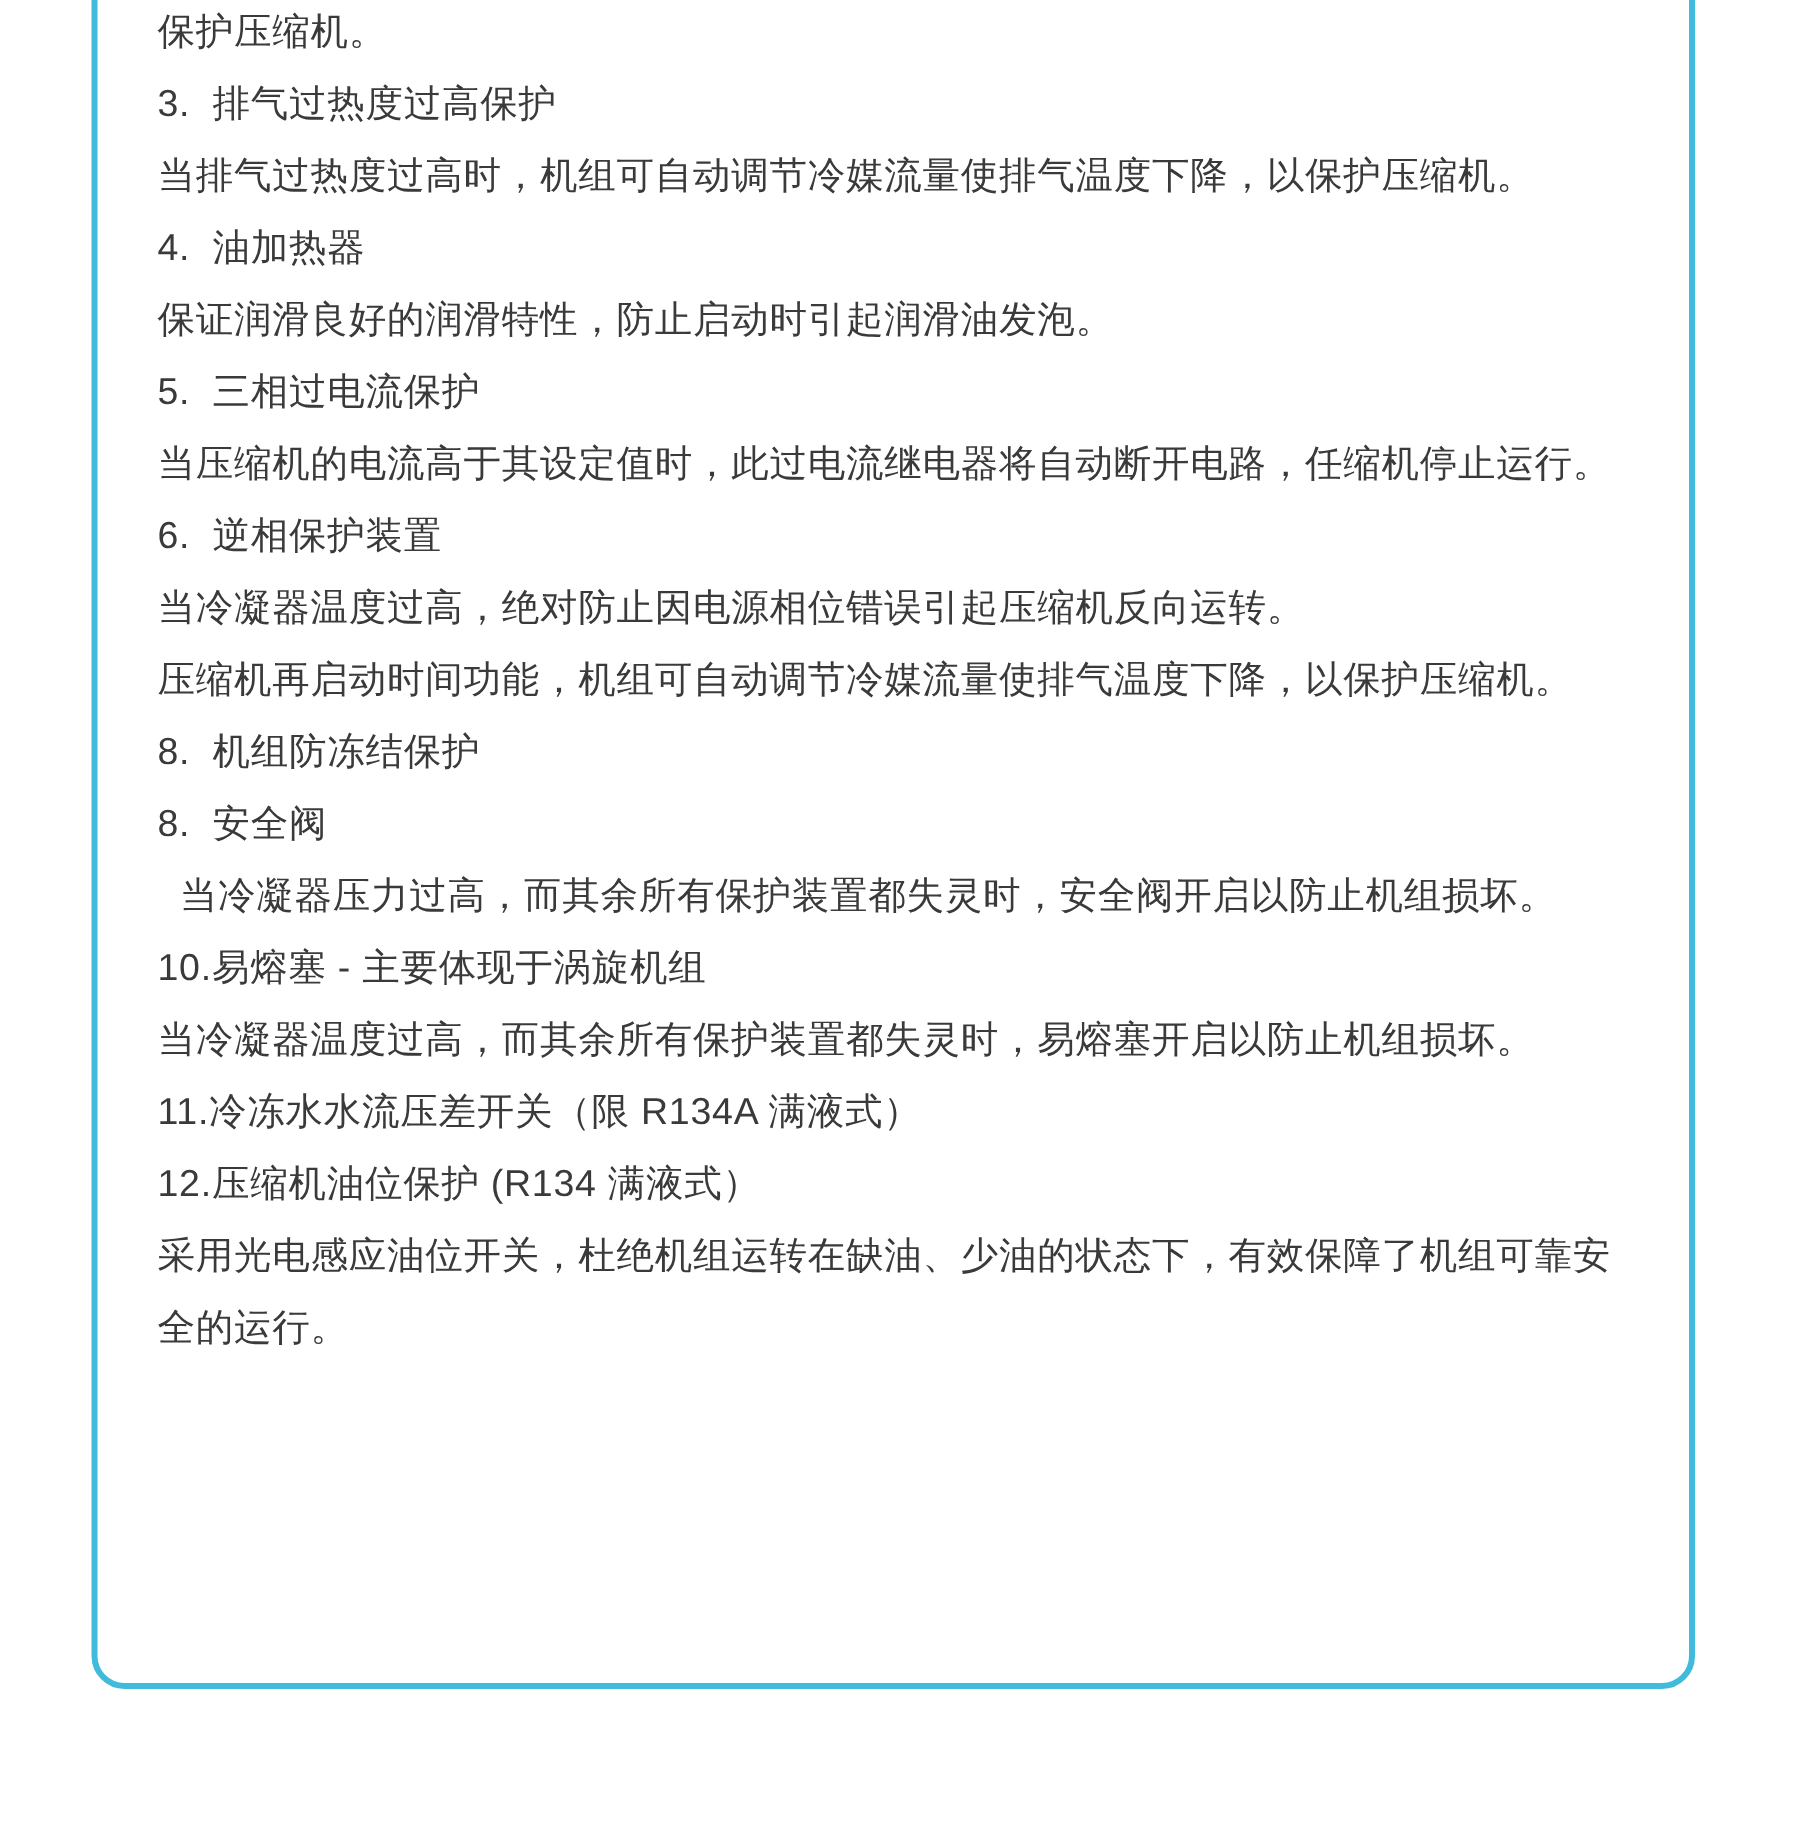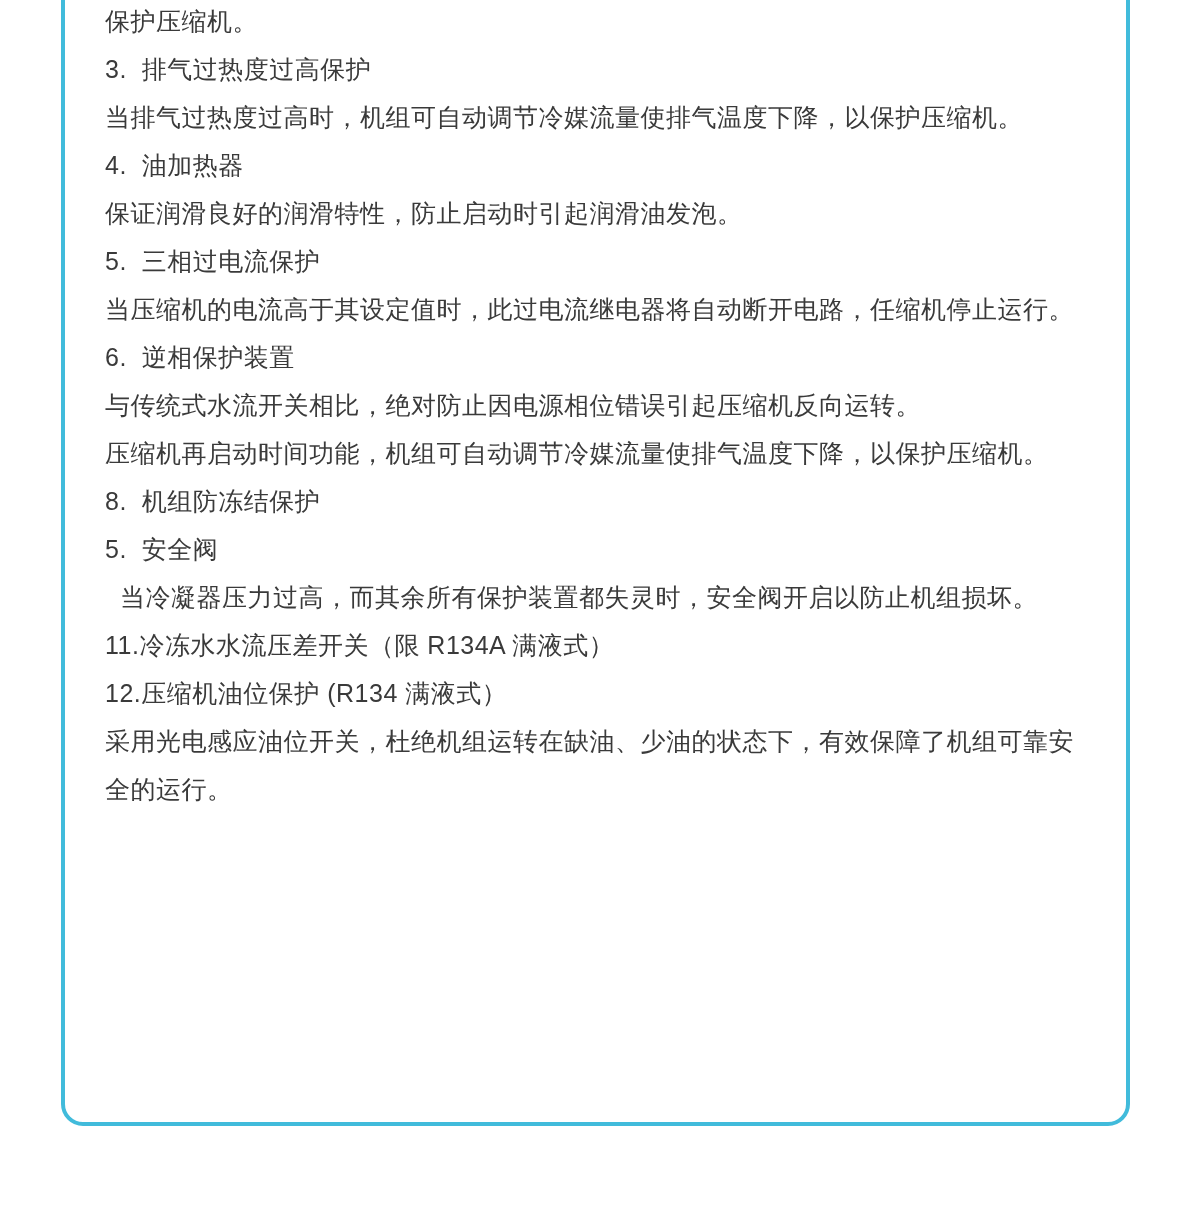--- a/index.html
+++ b/index.html
@@ -46,22 +46,24 @@
 <div class="card">
   <div class="card-content">
     <div class="doc-line">保护压缩机。</div>
     <div class="doc-line">3.  排气过热度过高保护</div>
     <div class="doc-line">当排气过热度过高时，机组可自动调节冷媒流量使排气温度下降，以保护压缩机。</div>
     <div class="doc-line">4.  油加热器</div>
     <div class="doc-line">保证润滑良好的润滑特性，防止启动时引起润滑油发泡。</div>
     <div class="doc-line">5.  三相过电流保护</div>
     <div class="doc-line">当压缩机的电流高于其设定值时，此过电流继电器将自动断开电路，任缩机停止运行。</div>
     <div class="doc-line">6.  逆相保护装置</div>
-    <div class="doc-line">与传统式水流开关相比，绝对防止因电源相位错误引起压缩机反向运转。</div>
+    <div class="doc-line">当冷凝器温度过高，绝对防止因电源相位错误引起压缩机反向运转。</div>
     <div class="doc-line">压缩机再启动时间功能，机组可自动调节冷媒流量使排气温度下降，以保护压缩机。</div>
     <div class="doc-line">8.  机组防冻结保护</div>
-    <div class="doc-line">5.  安全阀</div>
+    <div class="doc-line">8.  安全阀</div>
     <div class="doc-line">  当冷凝器压力过高，而其余所有保护装置都失灵时，安全阀开启以防止机组损坏。</div>
+    <div class="doc-line">10.易熔塞 - 主要体现于涡旋机组</div>
+    <div class="doc-line">当冷凝器温度过高，而其余所有保护装置都失灵时，易熔塞开启以防止机组损坏。</div>
     <div class="doc-line">11.冷冻水水流压差开关（限 R134A 满液式）</div>
     <div class="doc-line">12.压缩机油位保护 (R134 满液式）</div>
     <div class="doc-line">采用光电感应油位开关，杜绝机组运转在缺油、少油的状态下，有效保障了机组可靠安全的运行。</div>
   </div>
 </div>
 
 </body></html>

